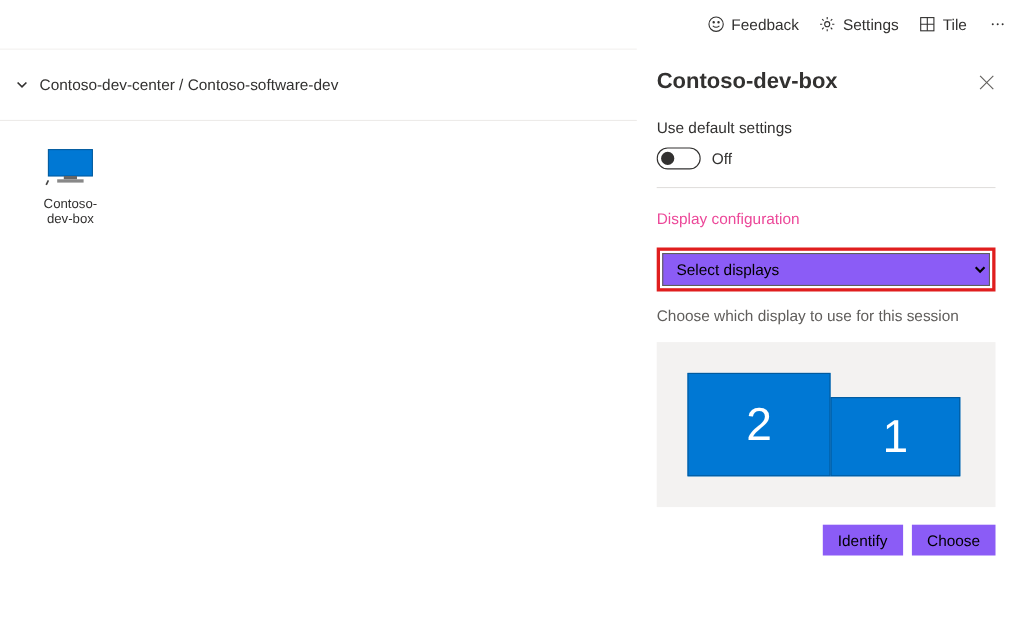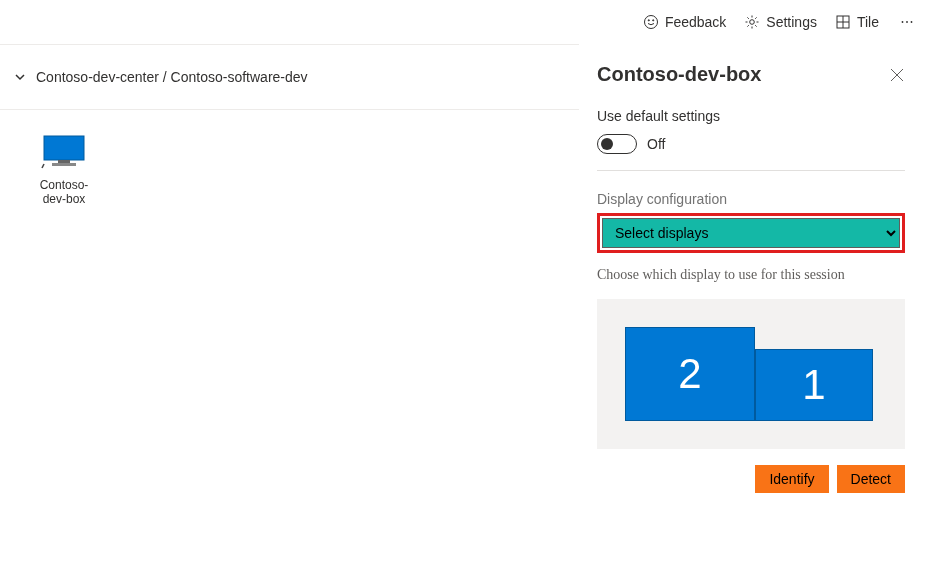--- a/index.html
+++ b/index.html
@@ -155,44 +155,43 @@
     .toggle-label { font-size: 14px; }
 
     .divider {
       border: none;
       border-top: 1px solid #e1dfdd;
       margin: 0 0 20px 0;
     }
 
     .field-label {
       font-size: 14px;
-      color: #737373;
-      margin-bottom: 6px;
+      color: #ec4899;
+      margin-bottom: 18px;
     }
     .select-wrap {
       border: 3px solid #e01e1e;
       padding: 2px;
       margin-bottom: 14px;
     }
     .select {
       width: 100%;
       height: 30px;
       border: 1px solid #605e5c;
-      background: #14b8a6;
+      background: #8b5cf6;
       font-family: inherit;
       font-size: 14px;
       padding: 0 8px;
       cursor: pointer;
     }
 
     .helper-text {
       font-size: 14px;
       color: #605e5c;
       margin-bottom: 16px;
-      font-family: Liberation Serif, serif;
     }
 
     .display-preview {
       background: #f3f2f1;
       height: 150px;
       position: relative;
       margin-bottom: 16px;
     }
     .disp {
       position: absolute;
@@ -218,21 +217,21 @@
       width: 118px;
       height: 72px;
     }
 
     .action-row {
       display: flex;
       justify-content: flex-end;
       gap: 8px;
     }
     .btn {
-      background: #f97316;
+      background: #8b5cf6;
       border: none;
       padding: 6px 14px;
       font-family: inherit;
       font-size: 14px;
       cursor: pointer;
     }
   </style>
 </head>
 <body>
 
@@ -336,16 +335,16 @@
       <div class="disp disp-2">
         <span>2</span>
       </div>
       <div class="disp disp-1">
         <span>1</span>
       </div>
     </div>
 
     <div class="action-row">
       <button class="btn">Identify</button>
-      <button class="btn">Detect</button>
+      <button class="btn">Choose</button>
     </div>
   </div>
 </div>
 
 </body></html>

